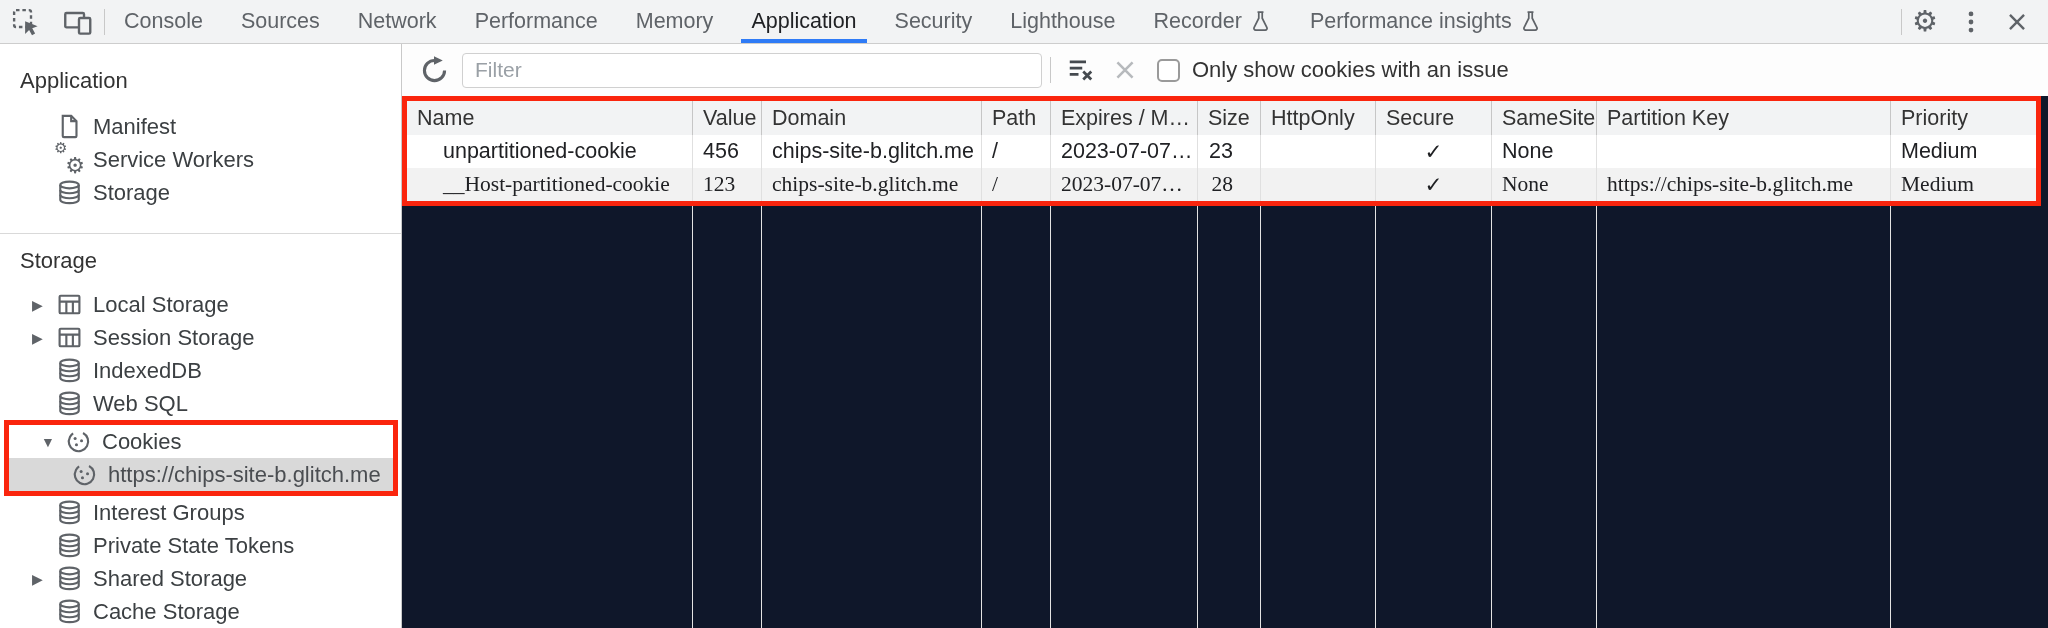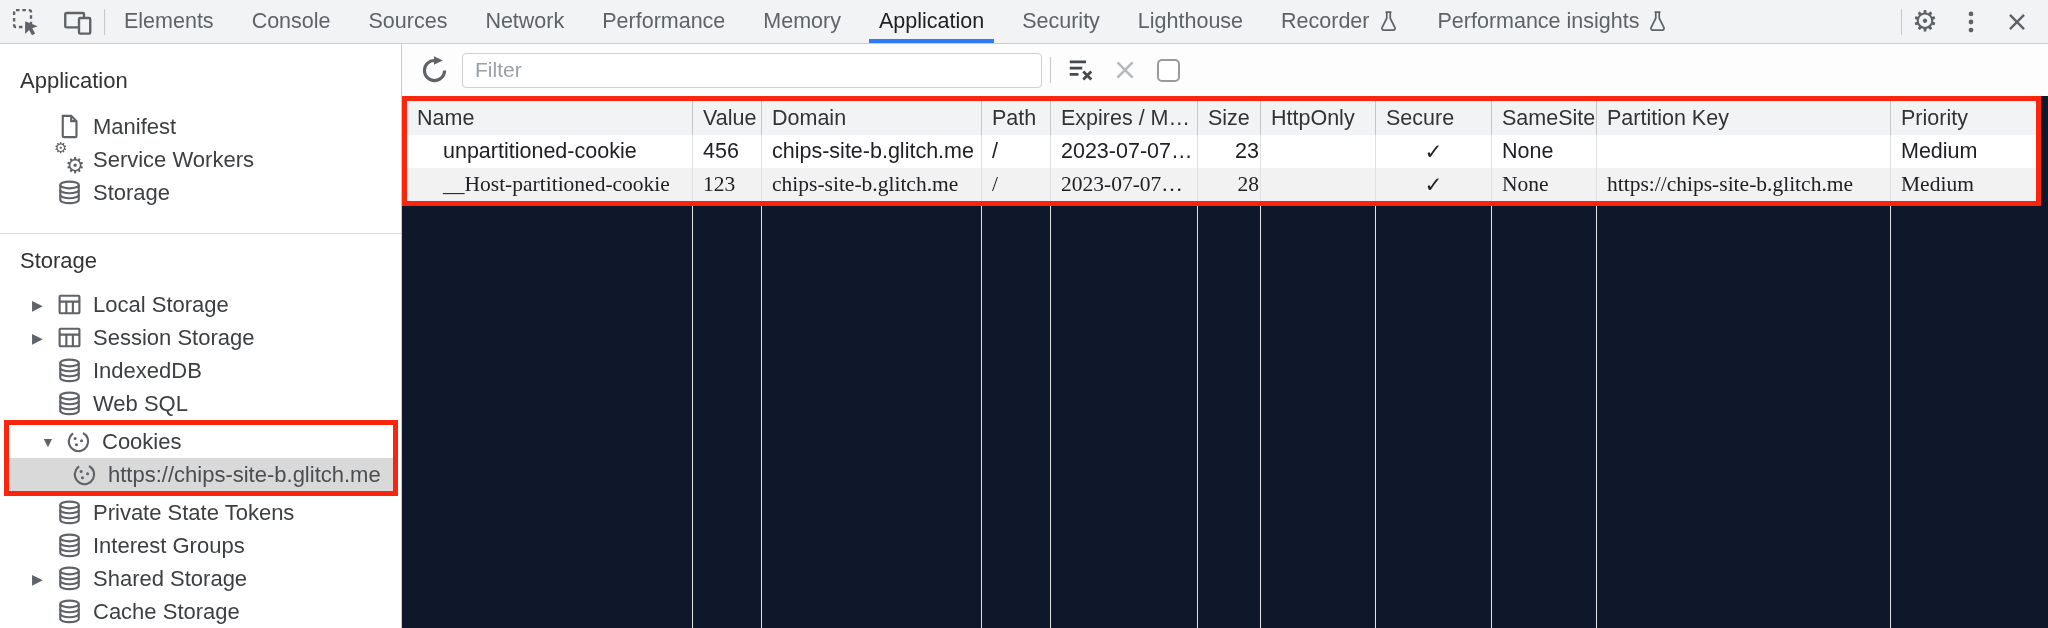--- a/index.html
+++ b/index.html
@@ -65,21 +65,21 @@
   .thead { background:#f2f3f4; height:34px; }
   .hcell { display:flex; align-items:center; padding:0 10px; font-size:21.5px; color:#333;
     border-right:1px solid #c6c6c6; white-space:nowrap; overflow:hidden; cursor:pointer; }
   .hcell:last-child { border-right:none; }
   .tbody-row { height:33px; background:#fff; }
   .tbody-row.alt { background:#f2f2f2;font-family:Liberation Serif, serif; }
   .cell { display:flex; align-items:center; padding:0 10px; font-size:21.5px; color:#202124;
     border-right:1px solid #e0e0e0; white-space:nowrap; overflow:hidden; }
   .cell:last-child { border-right:none; }
   .cell.indent { padding-left:36px; }
-  .cell.right { justify-content:flex-end; padding-right:1px; }
+  .cell.right { justify-content:flex-end; padding-right:27px; }
   .cell.center { justify-content:center; }
 
   
   .grid-ext { flex:1; display:flex; margin-left:5px; margin-right:12px; }
   .ecell { border-right:1px solid #e3e3e3; height:100%; }
   .ecell:last-child { border-right:none; }
 
   svg { display:block; }
 </style>
 </head>
@@ -95,23 +95,20 @@
       </svg>
     </div>
     <div class="iconbtn">
       <svg width="30" height="30" viewBox="0 0 24 24">
         <rect x="1.8" y="4.8" width="15" height="11.5" rx="1" fill="none" stroke="#5f6368" stroke-width="1.9"></rect>
         <rect x="12.8" y="8.8" width="9" height="12.5" rx="1" fill="#f2f3f4" stroke="#5f6368" stroke-width="1.9"></rect>
       </svg>
     </div>
     <div class="vdiv"></div>
     <div class="tabs" id="tabs">
-        <div class="tab">
-          <span>Elements</span>
-        </div>
         <div class="tab">
           <span>Console</span>
         </div>
         <div class="tab">
           <span>Sources</span>
         </div>
         <div class="tab">
           <span>Network</span>
         </div>
         <div class="tab">
@@ -280,33 +277,33 @@
           <div class="side-row">
             <span class="exp"></span>
             <span class="ic">
               <svg width="27" height="27" viewBox="0 0 24 24">
                 <ellipse cx="12" cy="5.3" rx="8.2" ry="3" fill="none" stroke="#5f6368" stroke-width="1.9"></ellipse>
                 <path d="M3.8 5.3v13.2c0 1.7 3.7 3 8.2 3s8.2-1.3 8.2-3V5.3" fill="none" stroke="#5f6368" stroke-width="1.9"></path>
                 <path d="M3.8 9.7c0 1.7 3.7 3 8.2 3s8.2-1.3 8.2-3" fill="none" stroke="#5f6368" stroke-width="1.9"></path>
                 <path d="M3.8 14.1c0 1.7 3.7 3 8.2 3s8.2-1.3 8.2-3" fill="none" stroke="#5f6368" stroke-width="1.9"></path>
               </svg>
             </span>
+            <span>Interest Groups</span>
+          </div>
+          <div class="side-row">
+            <span class="exp"></span>
+            <span class="ic">
+              <svg width="27" height="27" viewBox="0 0 24 24">
+                <ellipse cx="12" cy="5.3" rx="8.2" ry="3" fill="none" stroke="#5f6368" stroke-width="1.9"></ellipse>
+                <path d="M3.8 5.3v13.2c0 1.7 3.7 3 8.2 3s8.2-1.3 8.2-3V5.3" fill="none" stroke="#5f6368" stroke-width="1.9"></path>
+                <path d="M3.8 9.7c0 1.7 3.7 3 8.2 3s8.2-1.3 8.2-3" fill="none" stroke="#5f6368" stroke-width="1.9"></path>
+                <path d="M3.8 14.1c0 1.7 3.7 3 8.2 3s8.2-1.3 8.2-3" fill="none" stroke="#5f6368" stroke-width="1.9"></path>
+              </svg>
+            </span>
             <span>Private State Tokens</span>
-          </div>
-          <div class="side-row">
-            <span class="exp"></span>
-            <span class="ic">
-              <svg width="27" height="27" viewBox="0 0 24 24">
-                <ellipse cx="12" cy="5.3" rx="8.2" ry="3" fill="none" stroke="#5f6368" stroke-width="1.9"></ellipse>
-                <path d="M3.8 5.3v13.2c0 1.7 3.7 3 8.2 3s8.2-1.3 8.2-3V5.3" fill="none" stroke="#5f6368" stroke-width="1.9"></path>
-                <path d="M3.8 9.7c0 1.7 3.7 3 8.2 3s8.2-1.3 8.2-3" fill="none" stroke="#5f6368" stroke-width="1.9"></path>
-                <path d="M3.8 14.1c0 1.7 3.7 3 8.2 3s8.2-1.3 8.2-3" fill="none" stroke="#5f6368" stroke-width="1.9"></path>
-              </svg>
-            </span>
-            <span>Interest Groups</span>
           </div>
           <div class="side-row">
             <span class="exp">▶</span>
             <span class="ic">
               <svg width="27" height="27" viewBox="0 0 24 24">
                 <ellipse cx="12" cy="5.3" rx="8.2" ry="3" fill="none" stroke="#5f6368" stroke-width="1.9"></ellipse>
                 <path d="M3.8 5.3v13.2c0 1.7 3.7 3 8.2 3s8.2-1.3 8.2-3V5.3" fill="none" stroke="#5f6368" stroke-width="1.9"></path>
                 <path d="M3.8 9.7c0 1.7 3.7 3 8.2 3s8.2-1.3 8.2-3" fill="none" stroke="#5f6368" stroke-width="1.9"></path>
                 <path d="M3.8 14.1c0 1.7 3.7 3 8.2 3s8.2-1.3 8.2-3" fill="none" stroke="#5f6368" stroke-width="1.9"></path>
               </svg>
@@ -343,20 +340,21 @@
             <path d="M3 5.5h13 M3 10.5h10 M3 15.5h7" stroke="#454a4f" stroke-width="2.2" fill="none"></path>
             <path d="M13.8 13.2 l6.4 6.4 M20.2 13.2 l-6.4 6.4" stroke="#454a4f" stroke-width="2.2" fill="none"></path>
           </svg>
         </div>
         <div class="iconbtn">
           <svg width="28" height="28" viewBox="0 0 24 24">
             <path d="M5.5 5.5 L18.5 18.5 M18.5 5.5 L5.5 18.5" stroke="#b7babd" stroke-width="2.2" fill="none"></path>
           </svg>
         </div>
         <div class="checkbox"></div>
+        <span class="chk-label">Only show cookies with an issue</span>
       </div>
 
       <div class="table-box">
         <div class="trow thead" id="thead">
             <div class="hcell" style="width: 286px; flex: 0 0 286px;">Name</div>
             <div class="hcell" style="width: 69px; flex: 0 0 69px;">Value</div>
             <div class="hcell" style="width: 220px; flex: 0 0 220px;">Domain</div>
             <div class="hcell" style="width: 69px; flex: 0 0 69px;">Path</div>
             <div class="hcell" style="width: 147px; flex: 0 0 147px;">Expires / M…</div>
             <div class="hcell" style="width: 63px; flex: 0 0 63px;">Size</div>

